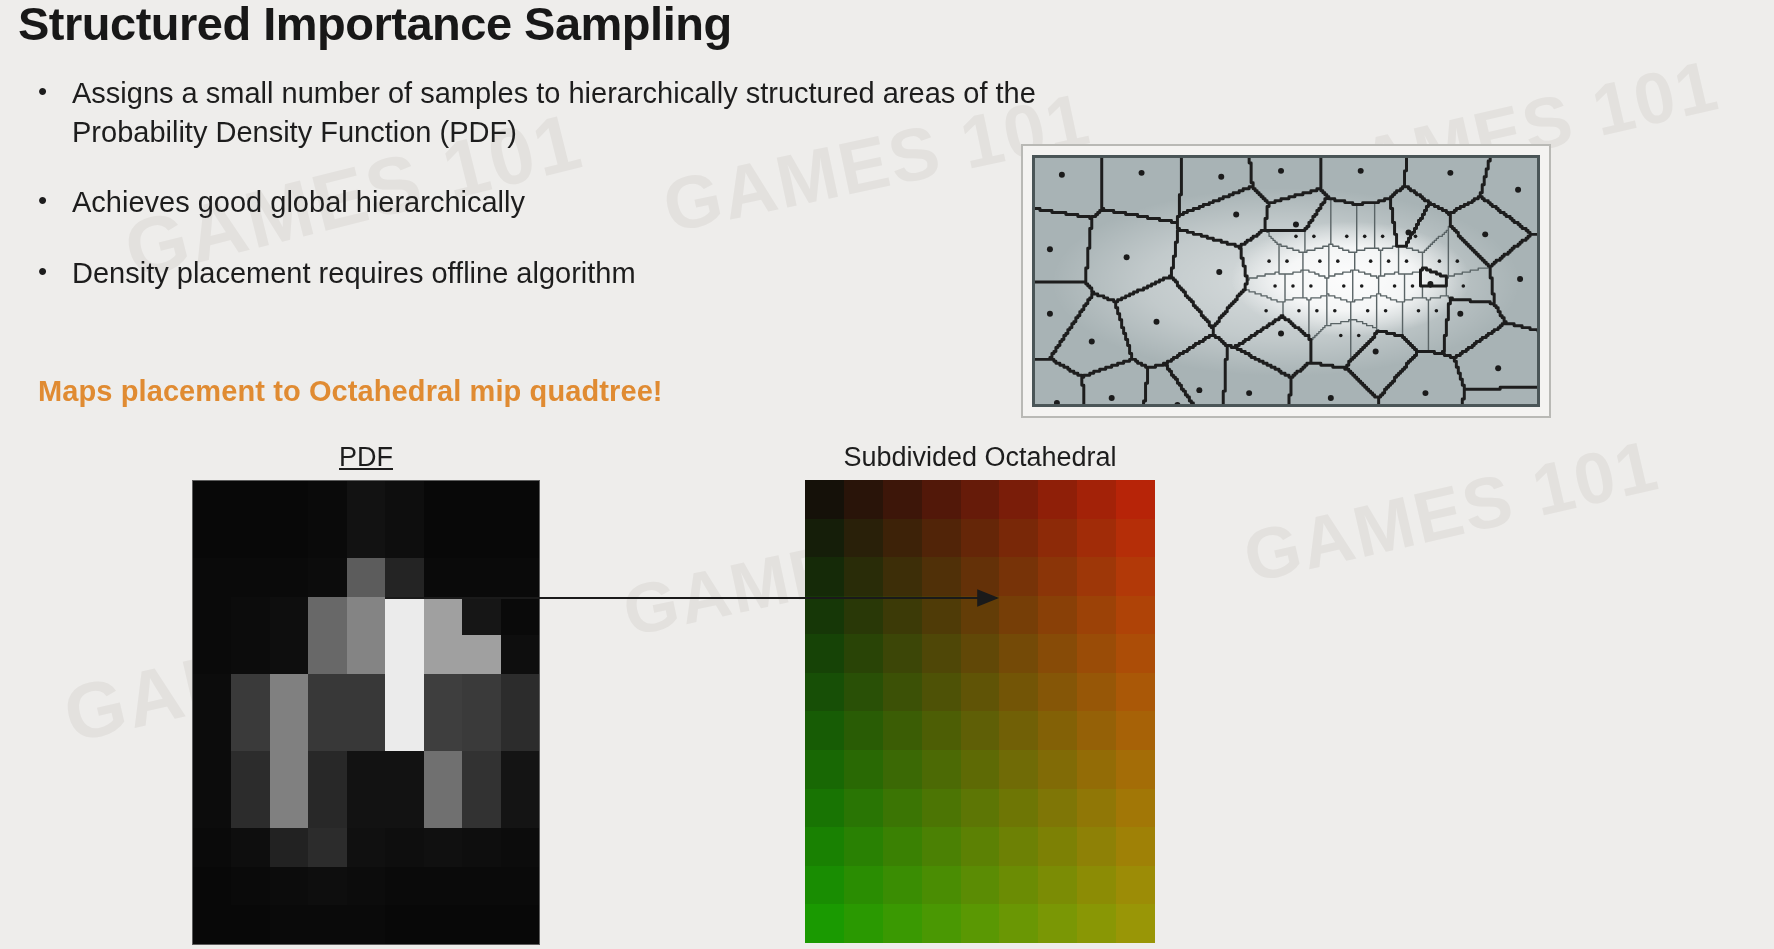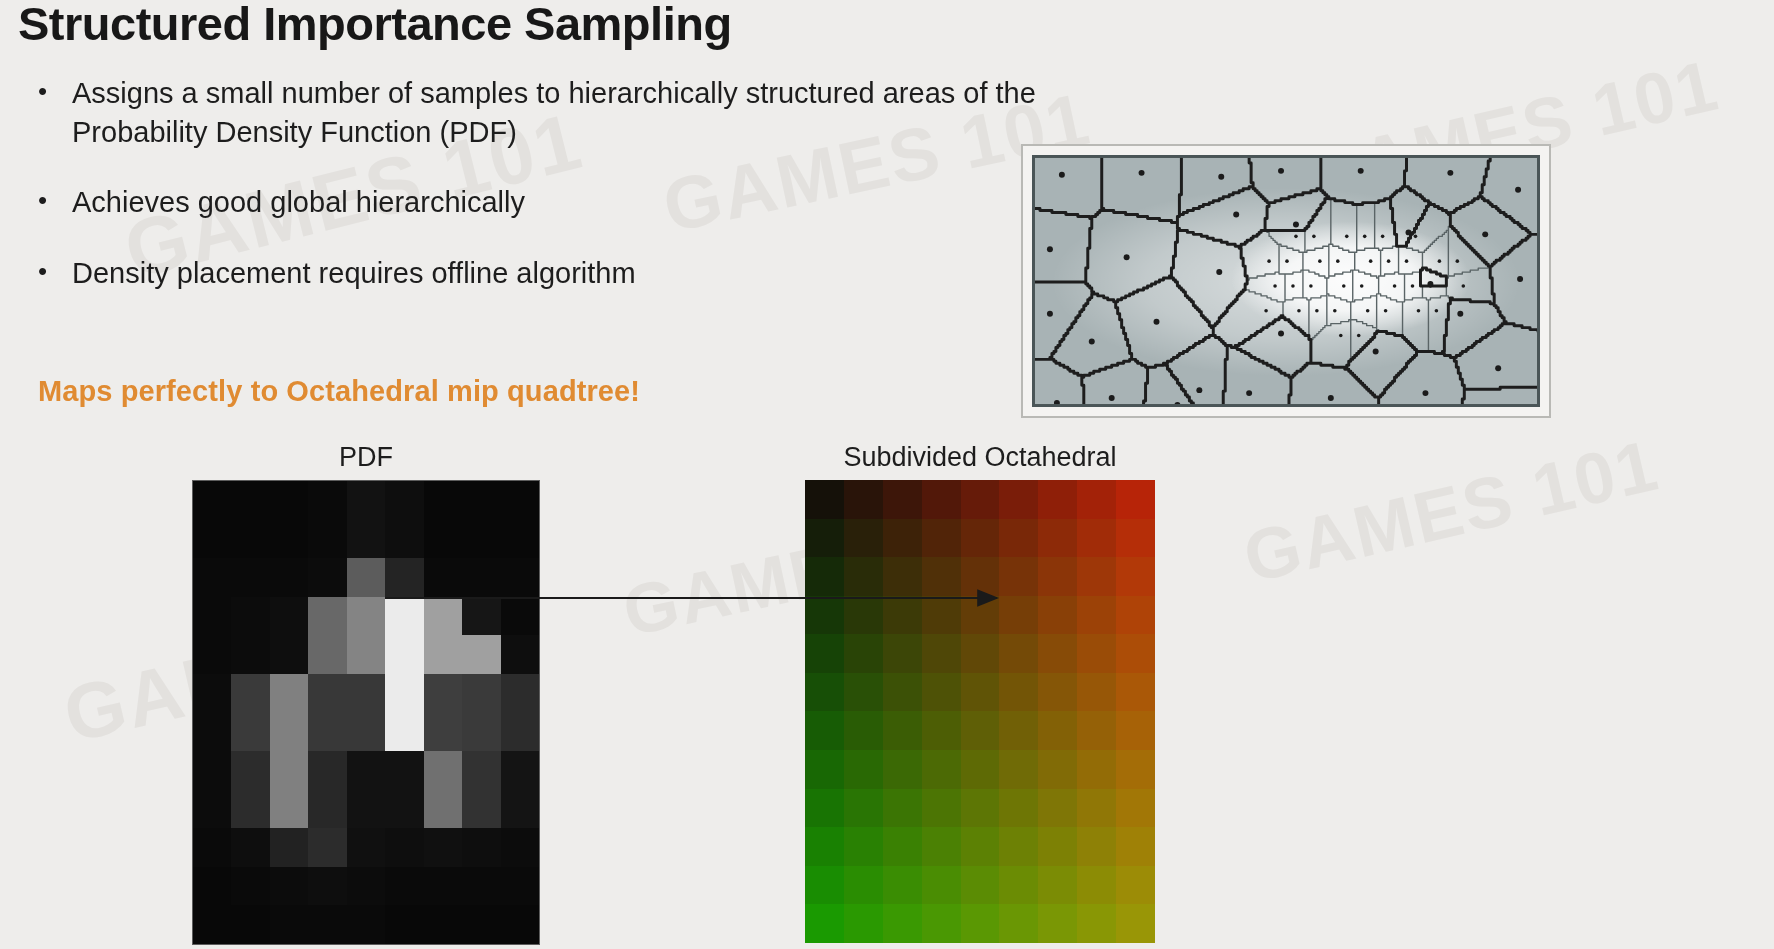--- a/index.html
+++ b/index.html
@@ -44,21 +44,21 @@
     position:absolute;left:1021px;top:144px;width:530px;height:274px;
     background:#f4f3f1;border:2px solid #b9b9b5;
     box-sizing:border-box;padding:9px;
   }
   #voronoi-canvas{width:100%;height:100%;display:block;}
 
   
   #pdf-block{position:absolute;left:192px;top:440px;}
   .img-caption{
     font-size:27px;color:#1d1d1d;text-align:center;
-    margin-bottom:6px;height:34px;line-height:34px;
+    margin-bottom:6px;height:34px;line-height:34px;text-decoration:underline;
   }
   #pdf-grid{
     width:346px;height:463px;display:grid;
     border:1px solid #5d5d5d;box-sizing:content-box;
     background:#0d0d0d;
   }
   #pdf-grid div{width:100%;height:100%;}
 
   
   #texel-block{position:absolute;left:805px;top:440px;}
@@ -98,21 +98,21 @@
   <div class="bullet" style="margin-top:14px;">
     <span class="dot">•</span>
     <span class="txt">Achieves good global hierarchically</span>
   </div>
   <div class="bullet" style="margin-top:14px;">
     <span class="dot">•</span>
     <span class="txt">Density placement requires offline algorithm</span>
   </div>
 </div>
 
-<div id="highlight-line">Maps perfectly to Octahedral mip quadtree!</div>
+<div id="highlight-line">Maps placement to Octahedral mip quadtree!</div>
 
 <div id="voronoi-panel">
   <svg id="voronoi-canvas" viewBox="0 0 510 254" preserveAspectRatio="none">
       <rect x="0" y="0" width="510" height="254" fill="#a8b3b5" stroke="#4a5557" stroke-width="3"></rect>
       <defs>
         <radialGradient id="b1" cx="50%" cy="50%" r="50%">
           <stop offset="0%" stop-color="#ffffff" stop-opacity="0.55"></stop>
           <stop offset="60%" stop-color="#ffffff" stop-opacity="0.30"></stop>
           <stop offset="100%" stop-color="#ffffff" stop-opacity="0"></stop>
         </radialGradient>

